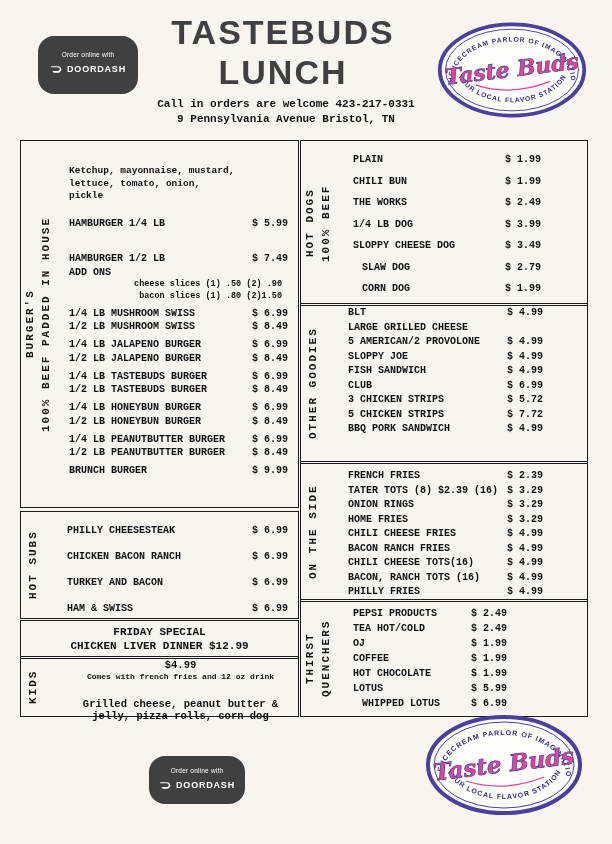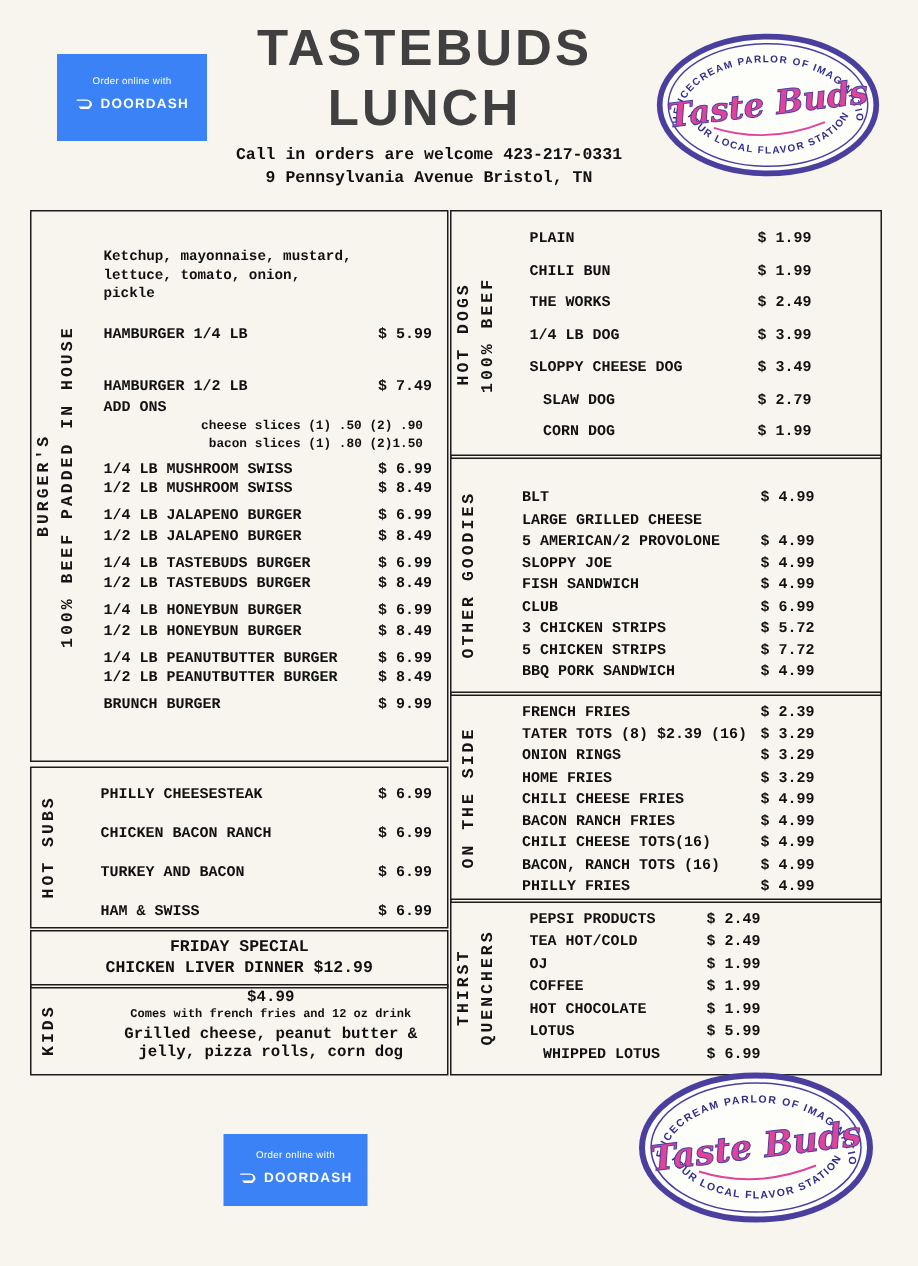--- a/index.html
+++ b/index.html
@@ -8,21 +8,21 @@
 
   
   .title-wrap{position:absolute;left:128px;top:12px;width:310px;text-align:center;}
   .title-line{font:700 34px/40px "Liberation Sans",sans-serif;letter-spacing:2px;color:#404040;}
   .phone{position:absolute;left:90px;top:97px;width:392px;text-align:center;
          font:700 11px/14px "Liberation Mono",monospace;}
   .address{position:absolute;left:90px;top:112px;width:392px;text-align:center;
          font:700 11px/14px "Liberation Mono",monospace;}
 
   
-  .dd-btn{position:absolute;background:#3b82f6;border-radius:0;color:#fff;text-align:center;cursor:pointer;}
+  .dd-btn{position:absolute;background:#404040;border-radius:16px;color:#fff;text-align:center;cursor:pointer;}
   .dd-top{left:38px;top:36px;width:100px;height:58px;}
   .dd-bottom{left:149px;top:756px;width:96px;height:48px;}
   .dd-tagline{font:400 6.5px/8px "Liberation Sans",sans-serif;margin-top:15px;letter-spacing:.2px;}
   .dd-bottom .dd-tagline{margin-top:11px;}
   .dd-brand-row{display:flex;align-items:center;justify-content:center;gap:3px;margin-top:5px;}
   .dd-mark{width:14px;height:9px;}
   .dd-brand{font:700 9px "Liberation Sans",sans-serif;letter-spacing:.8px;}
 
   
   .tb-logo{position:absolute;}
@@ -46,21 +46,21 @@
           text-align:center;font:700 11px "Liberation Mono",monospace;letter-spacing:2px;color:#141414;
           white-space:nowrap;}
   .vlabel.outer{left:3px;}
   .vlabel.inner{left:19px;}
   .vlabel.single{left:6px;}
 
   .rows{position:absolute;}
   .sec-burgers .rows{left:48px;right:10px;top:76px;}
   .sec-subs .rows{left:46px;right:10px;top:12px;}
   .sec-hotdogs .rows{left:52px;right:46px;top:12px;}
-  .sec-goodies .rows{left:47px;right:44px;top:22px;}
+  .sec-goodies .rows{left:47px;right:44px;top:2px;}
   .sec-side .rows{left:47px;right:44px;top:7px;}
   .sec-thirst .rows{left:52px;right:80px;top:7px;}
 
   .row{display:flex;justify-content:space-between;align-items:baseline;
        font:700 10px/13px "Liberation Mono",monospace;color:#111;}
   .nm{white-space:nowrap;}
   .pr{white-space:nowrap;margin-left:6px;}
 
   .sec-burgers .row{margin-bottom:.5px;}
   .sec-subs .row{margin-bottom:13px;}
@@ -75,21 +75,21 @@
 
   .sec-burgers .note{position:absolute;left:48px;top:24px;
        font:700 9.5px/12.5px "Liberation Mono",monospace;white-space:pre-line;}
 
   .friday-inner{padding-top:4px;text-align:center;}
   .fr-line{font:700 11px/14px "Liberation Mono",monospace;}
 
   .kids-content{position:absolute;left:50px;right:8px;top:3px;text-align:center;}
   .kids-price{font:700 10.5px/11px "Liberation Mono",monospace;}
   .kids-note{font:700 8px/10px "Liberation Mono",monospace;margin-top:1px;}
-  .kids-items{font:700 10.5px/12px "Liberation Mono",monospace;margin-top:2px;white-space:pre-line;}
+  .kids-items{font:700 10.5px/12px "Liberation Mono",monospace;margin-top:16px;white-space:pre-line;}
 
   
   .gluten{position:absolute;left:36px;top:722px;
           font:500 21px/26px "Liberation Sans",sans-serif;color:#222;letter-spacing:.3px;}
 </style>
 </head>
 <body>
 
 <div class="page">
 

